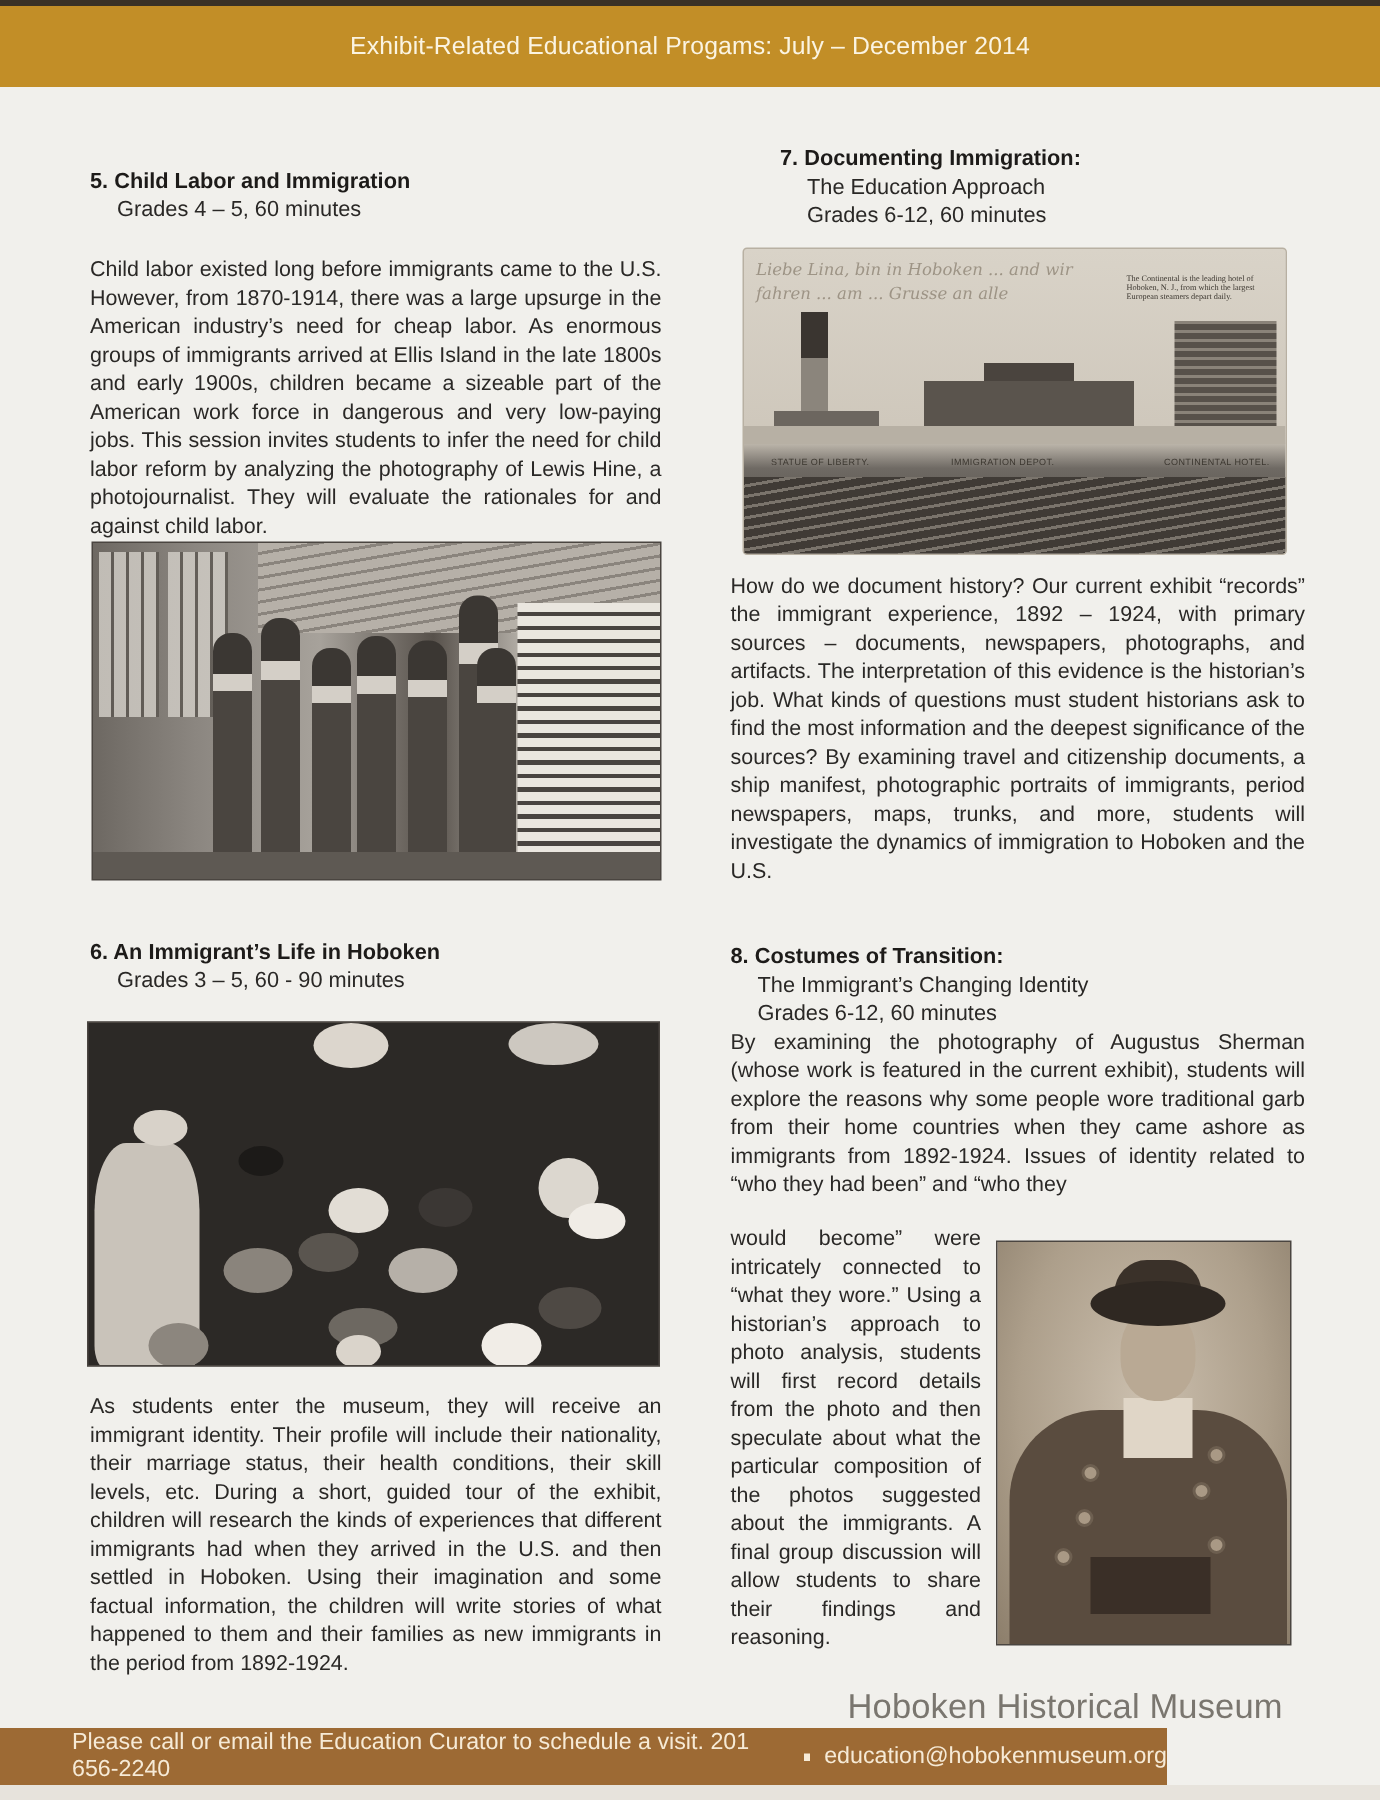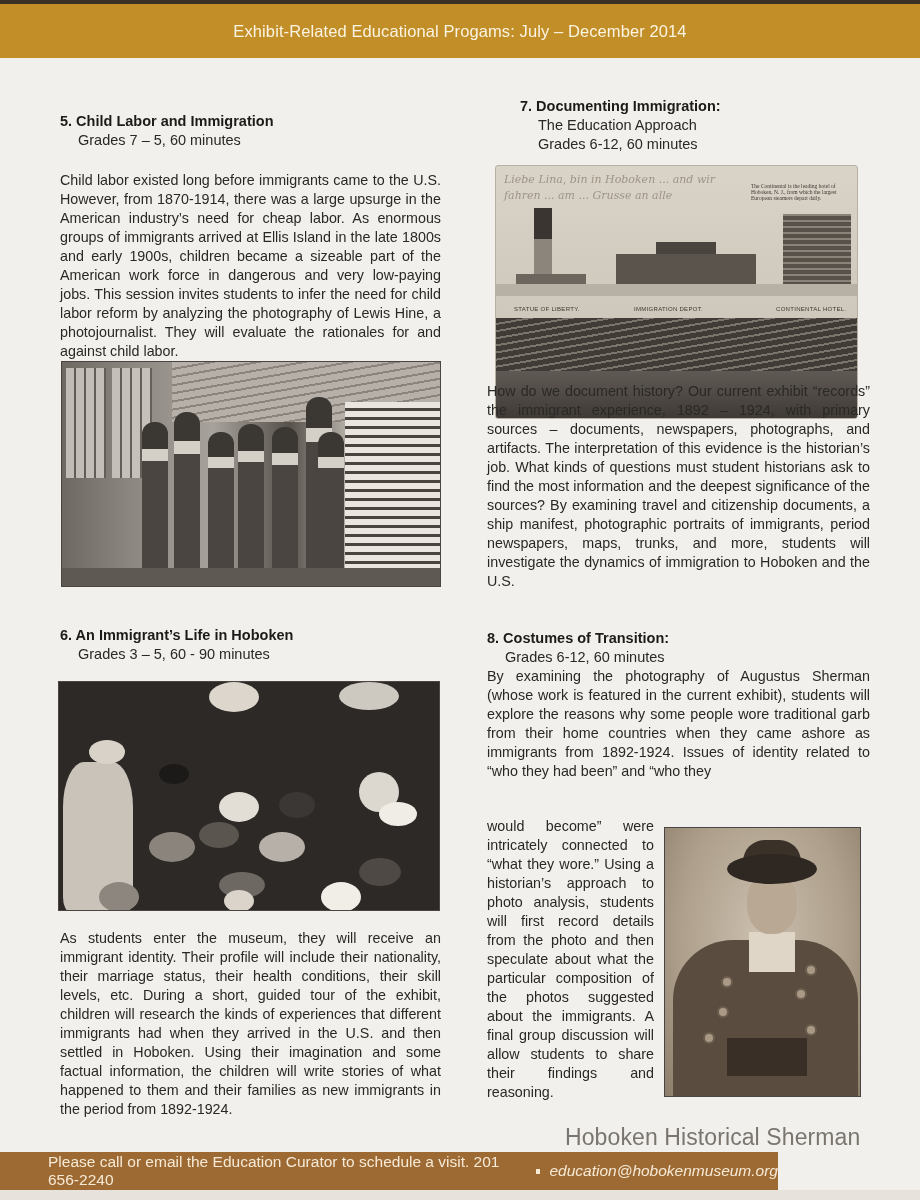--- a/index.html
+++ b/index.html
@@ -30,21 +30,21 @@
   .photo-mill .ceiling { position: absolute; left: 110px; top: 0; width: 270px; height: 60px; background: repeating-linear-gradient(170deg, #b6b0a8 0 6px, #8a847d 6px 8px); }
   .photo-mill .machine { position: absolute; right: 0; top: 40px; width: 95px; height: 186px; background: repeating-linear-gradient(0deg, #eae6df 0 6px, #494440 6px 9px); }
   .photo-mill .kid { position: absolute; bottom: 14px; width: 26px; border-radius: 12px 12px 3px 3px; background: linear-gradient(180deg, #3b3733 0 18%, #d4cfc7 18% 26%, #4a4540 26% 100%); }
   .photo-mill .floor { position: absolute; left: 0; bottom: 0; width: 100%; height: 18px; background: #5e5953; }
 
   
   .photo-crowd { left: 58px; top: 681px; width: 382px; height: 230px; background: #2c2926; }
   .photo-crowd .hat { position: absolute; border-radius: 50%; }
 
   
-  .photo-postcard { left: 495px; top: 165px; width: 363px; height: 254px; background: linear-gradient(180deg, #d9d3c8 0%, #cec7bb 62%, #6f6a64 72%, #3f3a35 100%); border-color: #b8b0a2; border-radius: 3px; }
+  .photo-postcard { left: 495px; top: 165px; width: 363px; height: 205px; background: linear-gradient(180deg, #d9d3c8 0%, #cec7bb 62%, #6f6a64 72%, #3f3a35 100%); border-color: #b8b0a2; border-radius: 3px; }
   .photo-postcard .script { position: absolute; left: 8px; top: 6px; width: 250px; font-family: "DejaVu Serif", serif; font-style: italic; font-size: 11px; line-height: 16px; color: #8f8576; opacity: .8; }
   .photo-postcard .caption { position: absolute; right: 6px; top: 17px; width: 100px; font-family: "Liberation Serif", serif; font-size: 5.5px; line-height: 6px; color: #3d3831; }
   .photo-postcard .label { position: absolute; top: 140px; font-family: "Liberation Sans", sans-serif; font-size: 6px; color: #3d3831; letter-spacing: .3px; }
   .photo-postcard .statue { position: absolute; left: 38px; top: 42px; width: 18px; height: 68px; background: linear-gradient(180deg, #3a3530 0 45%, #8b857c 45% 100%); }
   .photo-postcard .statue-base { position: absolute; left: 20px; top: 108px; width: 70px; height: 12px; background: #6c665f; }
   .photo-postcard .depot { position: absolute; left: 120px; top: 88px; width: 140px; height: 30px; background: #5a544d; }
   .photo-postcard .depot-tower { position: absolute; left: 160px; top: 76px; width: 60px; height: 14px; background: #4a443e; }
   .photo-postcard .hotel { position: absolute; right: 6px; top: 48px; width: 68px; height: 72px; background: repeating-linear-gradient(0deg, #57514a 0 4px, #8a8379 4px 6px); }
   .photo-postcard .water { position: absolute; left: 0; top: 118px; width: 100%; height: 12px; background: #b7b0a4; }
   .photo-postcard .docks { position: absolute; left: 0; top: 152px; width: 100%; height: 53px; background: repeating-linear-gradient(170deg, #403b36 0 5px, #7a746c 5px 7px); }
@@ -61,34 +61,34 @@
 
   .museum-mark { position: absolute; left: 565px; top: 1124px; font-family: "Liberation Sans", sans-serif; font-size: 23px; color: #7a766f; letter-spacing: 0.1px; }
 
   .footer-band {
     position: absolute; left: 0; top: 1152px; width: 778px; height: 38px;
     background: #9d6a34;
     display: flex; align-items: center; padding-left: 48px;
     font-family: "Liberation Sans", sans-serif; font-size: 15.5px; color: #f6ead6;
   }
   .footer-band .sep { display: inline-block; width: 5px; height: 5px; background: #f6ead6; margin: 0 9px 0 8px; vertical-align: middle; }
-  .footer-band .email { font-style: italic; }
+  .footer-band .email { }
   .bottom-edge { position: absolute; left: 0; top: 1190px; width: 920px; height: 10px; background: #e7e3dc; }
 </style>
 </head>
 <body>
 
 <div class="top-edge"></div>
 <header class="header-band">
   <span>Exhibit-Related Educational Progams:  July – December 2014</span>
 </header>
 
 <section class="col" style="left:60px; top:112px; width:381px;">
   <h2 class="sec-title">5. Child Labor and Immigration</h2>
-  <div class="sec-sub">Grades 7 – 5, 60 minutes</div>
+  <div class="sec-sub">Grades 4 – 5, 60 minutes</div>
   <p class="body-text" style="margin-top:21px;">Child labor existed long before immigrants came to the U.S.  However, from 1870-1914, there was a large upsurge in the American industry’s need for cheap labor. As enormous groups of immigrants arrived at Ellis Island in the late 1800s and early 1900s, children became a sizeable part of the American work force in dangerous and very low-paying jobs.  This session invites students to infer the need for child labor reform by analyzing the photography of Lewis Hine, a photojournalist. They will evaluate the rationales for and against child labor.</p>
 </section>
 <div class="photo photo-mill">
   <div class="ceiling"></div>
   <div class="win" style="left:4px;"></div>
   <div class="win" style="left:50px;"></div>
   <div class="machine"></div>
   <div class="kid" style="left:80px; height:150px;"></div>
   <div class="kid" style="left:112px; height:160px;"></div>
   <div class="kid" style="left:146px; height:140px;"></div>
@@ -140,39 +140,40 @@
   <div class="water"></div>
   <div class="label" style="left:18px;">STATUE OF LIBERTY.</div>
   <div class="label" style="left:138px;">IMMIGRATION DEPOT.</div>
   <div class="label" style="left:280px;">CONTINENTAL HOTEL.</div>
   <div class="docks"></div>
 </div>
 <p class="body-text" style="position:absolute; left:487px; top:382px; width:383px;">How do we document history? Our current exhibit “records” the immigrant experience, 1892 – 1924, with primary sources – documents, newspapers, photographs, and artifacts. The interpretation of this evidence is the historian’s job. What kinds of questions must student historians ask to find the most information and the deepest significance of the sources? By examining travel and citizenship documents, a ship manifest, photographic portraits of immigrants, period newspapers, maps, trunks, and more, students will investigate the dynamics of immigration to Hoboken and the U.S.</p>
 
 <section class="col" style="left:487px; top:629px; width:383px;">
   <h2 class="sec-title">8. Costumes of Transition:</h2>
+  <div class="sec-sub">The Immigrant’s Changing Identity</div>
   <div class="sec-sub">Grades 6-12, 60 minutes</div>
   <p class="body-text" style="">By examining the photography of Augustus Sherman (whose work is featured in the current exhibit), stu­dents will explore the reasons why some people wore traditional garb from their home countries when they came ashore as immigrants from 1892-1924. Issues of identity related to “who they had been” and “who they</p>
 </section>
 <p class="body-text" style="position:absolute; left:487px; top:817px; width:167px;">would become” were intricately connected to “what they wore.” Using a historian’s approach to photo analysis, stu­dents will first record details from the photo and then speculate about what the par­ticular composition of the photos suggested about the immigrants. A final group discussion will allow students to share their findings and reasoning.</p>
 <div class="photo photo-portrait">
   <div class="jacket"></div>
   <div class="collar"></div>
   <div class="face"></div>
   <div class="hat-crown"></div>
   <div class="hat-brim"></div>
   <div class="belt"></div>
   <div class="badge" style="left:56px; top:148px;"></div>
   <div class="badge" style="left:52px; top:178px;"></div>
   <div class="badge" style="left:140px; top:136px;"></div>
   <div class="badge" style="left:130px; top:160px;"></div>
   <div class="badge" style="left:140px; top:196px;"></div>
   <div class="badge" style="left:38px; top:204px;"></div>
 </div>
 
-<div class="museum-mark">Hoboken Historical Sherman</div>
+<div class="museum-mark">Hoboken Historical Museum</div>
 
 <footer class="footer-band">
   <span>Please  call  or email the Education Curator to schedule a visit. 201 656-2240</span>
   <span class="sep"></span>
   <span class="email">education@hobokenmuseum.org</span>
 </footer>
 <div class="bottom-edge"></div>
 
 </body></html>

